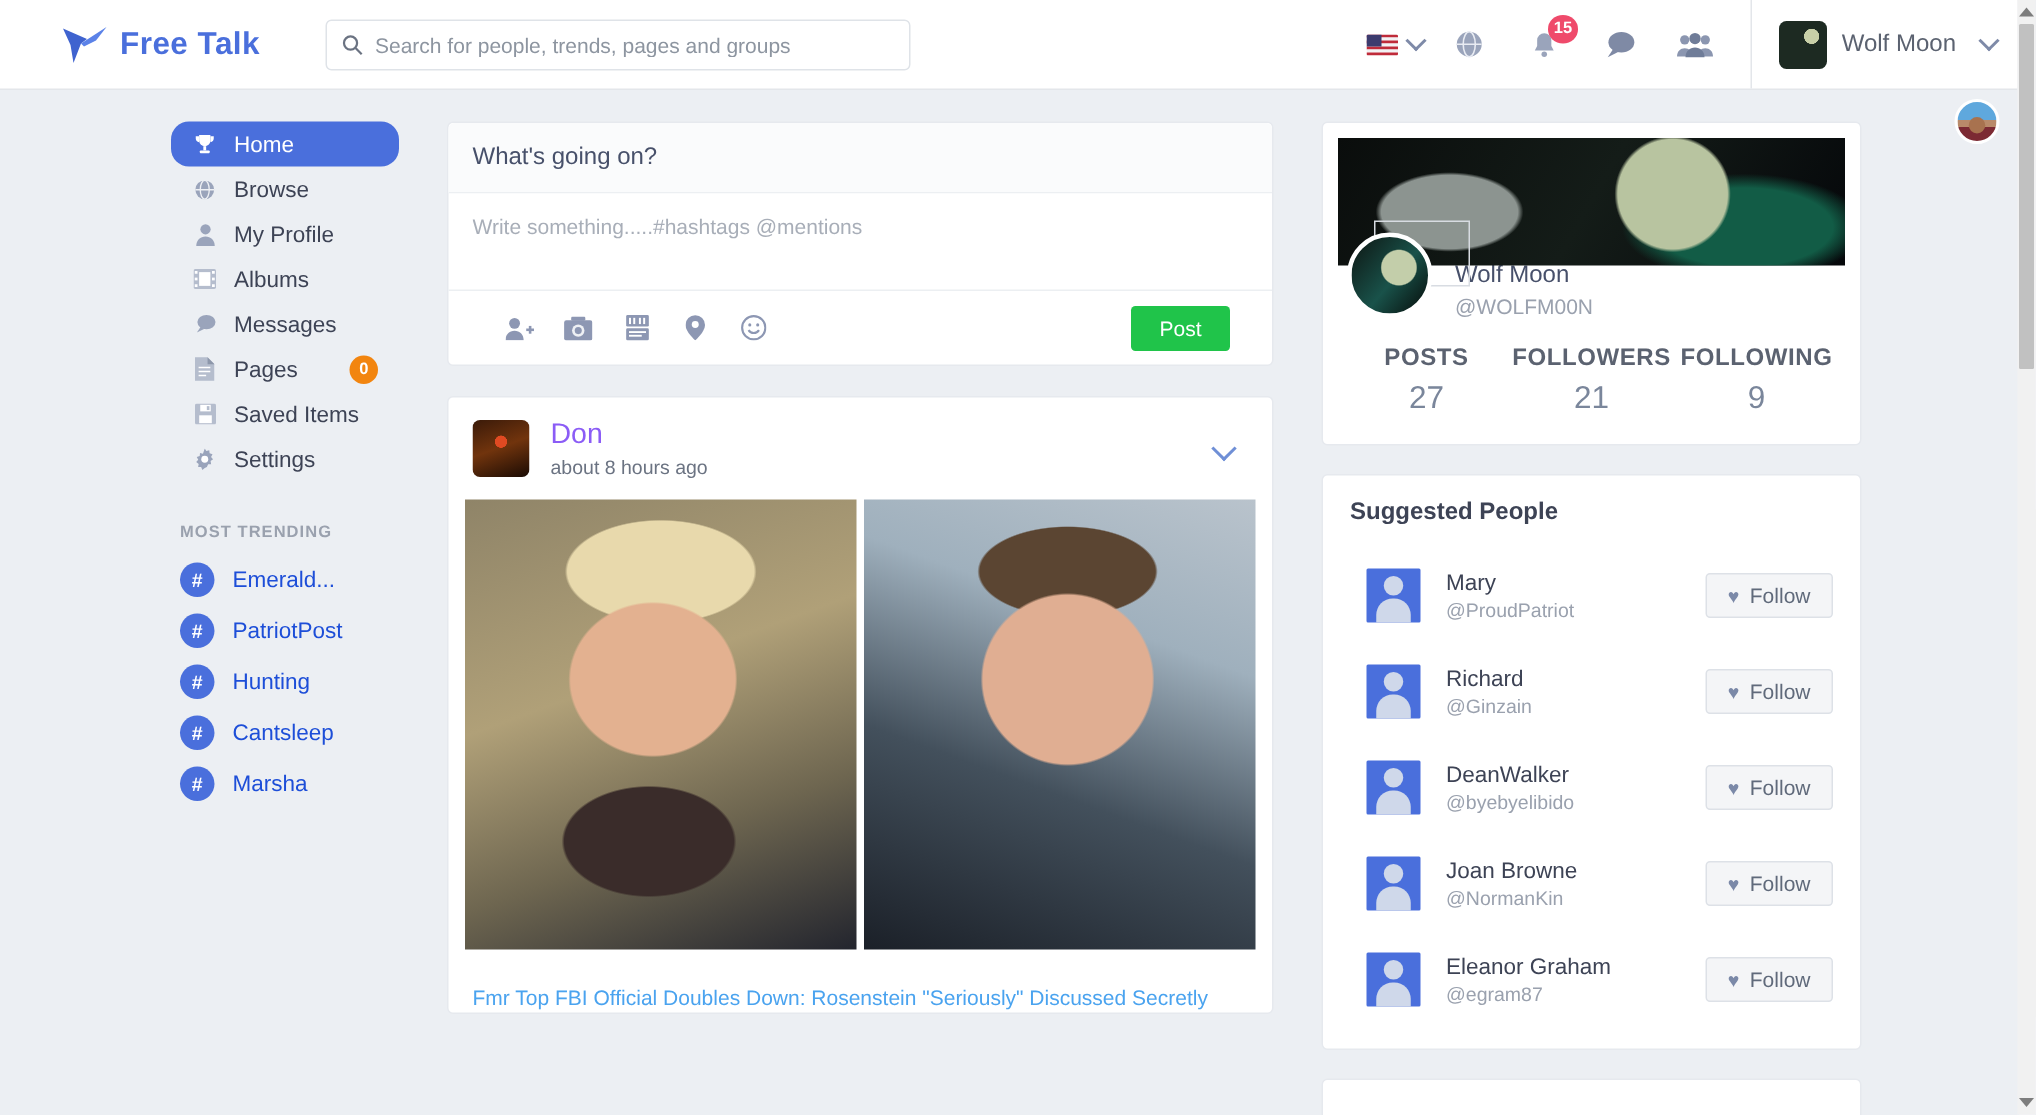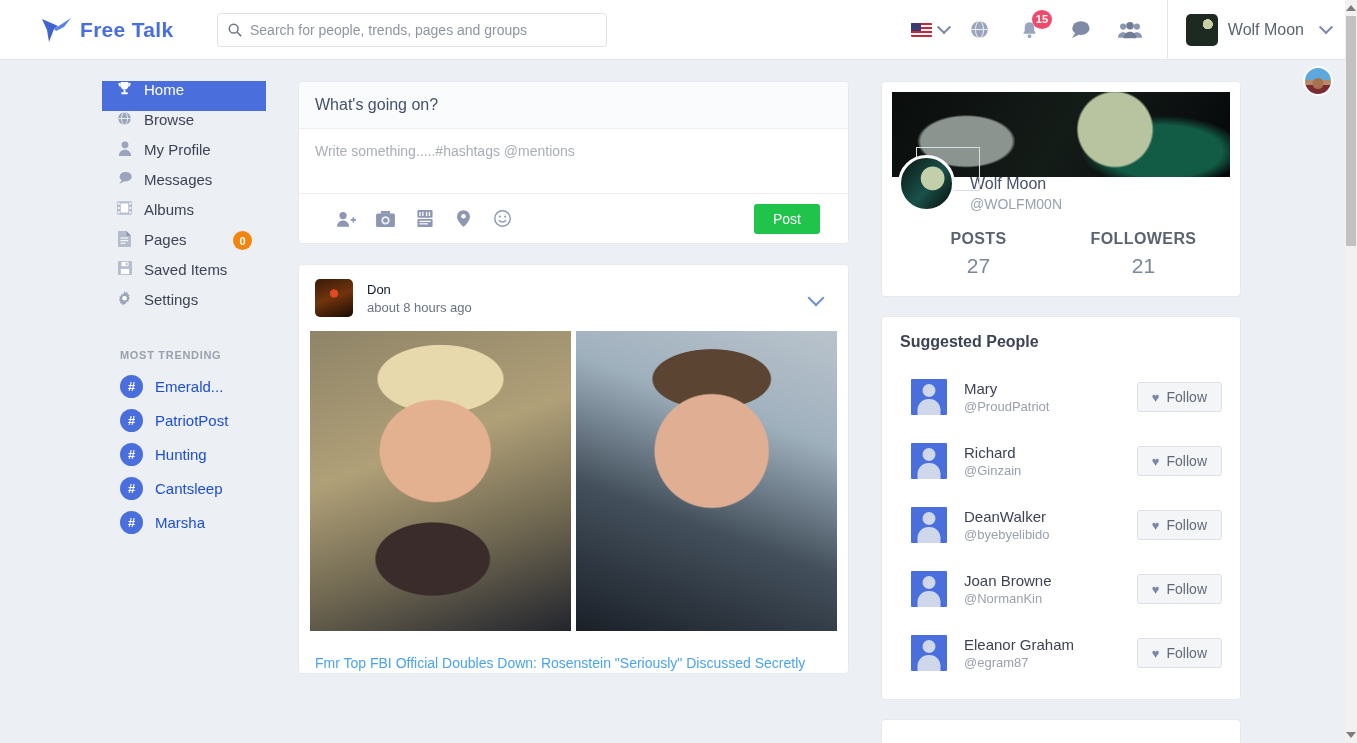--- a/index.html
+++ b/index.html
@@ -104,23 +104,23 @@
     position: absolute; top: 16px; left: 1px; width: 10px; height: 230px;
     background: #c1c1c1; border-radius: 1px;
   }
 
   
   .page { position: absolute; top: 60px; left: 0; width: 1345px; height: 683px; }
 
   
   .sidebar { position: absolute; left: 102px; top: 21px; width: 164px; }
   .menu-item {
-    display: flex; align-items: flex-start; height: 30px;
-    padding: 0 14px; border-radius: 0; cursor: pointer;
-    font-size: 15px; color: #3d4355; margin-bottom: 0;
+    display: flex; align-items: center; height: 30px;
+    padding: 0 14px; border-radius: 12px; cursor: pointer;
+    font-size: 15px; color: #3d4355; margin-bottom: 0; margin-left: 12px;
   }
   .menu-item + .menu-item { margin-top: 0; }
   .menu-item.active { background: #4a6fdc; color: #fff; }
   .menu-icon {
     width: 17px; margin-right: 11px; display: flex; align-items: center;
     justify-content: center; flex: none;
   }
   .menu-label { flex: 1; }
   .menu-badge {
     width: 19px; height: 19px; border-radius: 50%;
@@ -175,21 +175,21 @@
   }
 
   .post { margin-top: 20px; overflow: hidden; }
   .post-head { display: flex; align-items: center; padding: 14px 16px; }
   .post-avatar {
     width: 38px; height: 38px; border-radius: 5px; margin-right: 14px; flex: none;
     background:
       radial-gradient(circle at 50% 38%, #e04a22 0 13%, transparent 14%),
       linear-gradient(160deg,#3a1a09 0%, #71340d 48%, #1a0b04 100%);
   }
-  .post-author { font-size: 13px; color: #0f172a; cursor: pointer; }
+  .post-author { font-size: 19px; color: #8b5cf6; cursor: pointer; }
   .post-time { font-size: 13px; color: #6b7382; margin-top: 3px; }
   .post-menu-chev {
     margin-left: auto; width: 12px; height: 12px; cursor: pointer;
     border-right: 2px solid #6f8fd6; border-bottom: 2px solid #6f8fd6;
     transform: rotate(45deg); margin-right: 10px;
   }
   .post-images { display: flex; padding: 0 11px; gap: 5px; }
   .pimg { height: 300px; flex: 1; background-size: cover; background-position: center; }
   .pimg.trump {
     background:
@@ -414,44 +414,44 @@
         <svg width="14" height="15" viewBox="0 0 16 18">
             <circle cx="8" cy="4.6" r="4.1" fill="#9aa4bb"></circle>
             <path d="M0.6 18c0-4.6 3.3-7.6 7.4-7.6s7.4 3 7.4 7.6z" fill="#9aa4bb"></path>
           </svg>
       </span>
       <span class="menu-label">My Profile</span>
     </div>
 
     <div class="menu-item">
       <span class="menu-icon">
-        <svg width="16" height="14" viewBox="0 0 24 22">
-            <ellipse cx="13" cy="9" rx="9.5" ry="7.5" fill="#9aa4bb"></ellipse>
-            <path d="M7 14 L3 20 L11 16 Z" fill="#9aa4bb"></path>
-          </svg>
-      </span>
-      <span class="menu-label">Messages</span>
-    </div>
-
-    <div class="menu-item">
-      <span class="menu-icon">
         <svg width="15" height="14" viewBox="0 0 18 16">
             <rect x="0" y="0" width="18" height="16" rx="1.4" fill="#b5bdcd"></rect>
             <rect x="4.5" y="2.5" width="9" height="11" fill="#fff"></rect>
             <g fill="#fff">
               <rect x="1" y="1.6" width="2.2" height="2.2"></rect>
               <rect x="1" y="6.9" width="2.2" height="2.2"></rect>
               <rect x="1" y="12.2" width="2.2" height="2.2"></rect>
               <rect x="14.8" y="1.6" width="2.2" height="2.2"></rect>
               <rect x="14.8" y="6.9" width="2.2" height="2.2"></rect>
               <rect x="14.8" y="12.2" width="2.2" height="2.2"></rect>
             </g>
           </svg>
       </span>
       <span class="menu-label">Albums</span>
+    </div>
+
+    <div class="menu-item">
+      <span class="menu-icon">
+        <svg width="16" height="14" viewBox="0 0 24 22">
+            <ellipse cx="13" cy="9" rx="9.5" ry="7.5" fill="#9aa4bb"></ellipse>
+            <path d="M7 14 L3 20 L11 16 Z" fill="#9aa4bb"></path>
+          </svg>
+      </span>
+      <span class="menu-label">Messages</span>
     </div>
 
     <div class="menu-item">
       <span class="menu-icon">
         <svg width="13" height="16" viewBox="0 0 14 17">
             <path d="M0 0h9l5 5v12H0z" fill="#b5bdcd"></path>
             <path d="M9 0l5 5H9z" fill="#8d97aa"></path>
             <g stroke="#fff" stroke-width="1.1">
               <line x1="2.6" y1="7.5" x2="11" y2="7.5"></line>
               <line x1="2.6" y1="10.3" x2="11" y2="10.3"></line>
@@ -598,20 +598,24 @@
       </div>
       <div class="stats">
         <div class="stat">
           <div class="stat-label">POSTS</div>
           <div class="stat-val">27</div>
         </div>
         <div class="stat">
           <div class="stat-label">FOLLOWERS</div>
           <div class="stat-val">21</div>
         </div>
+        <div class="stat">
+          <div class="stat-label">FOLLOWING</div>
+          <div class="stat-val">9</div>
+        </div>
       </div>
     </div>
 
     <div class="card suggest-card">
       <div class="sec-title">Suggested People</div>
 
       <div class="sug-row">
         <span class="sug-avatar"></span>
         <div>
           <div class="sug-name">Mary</div>

